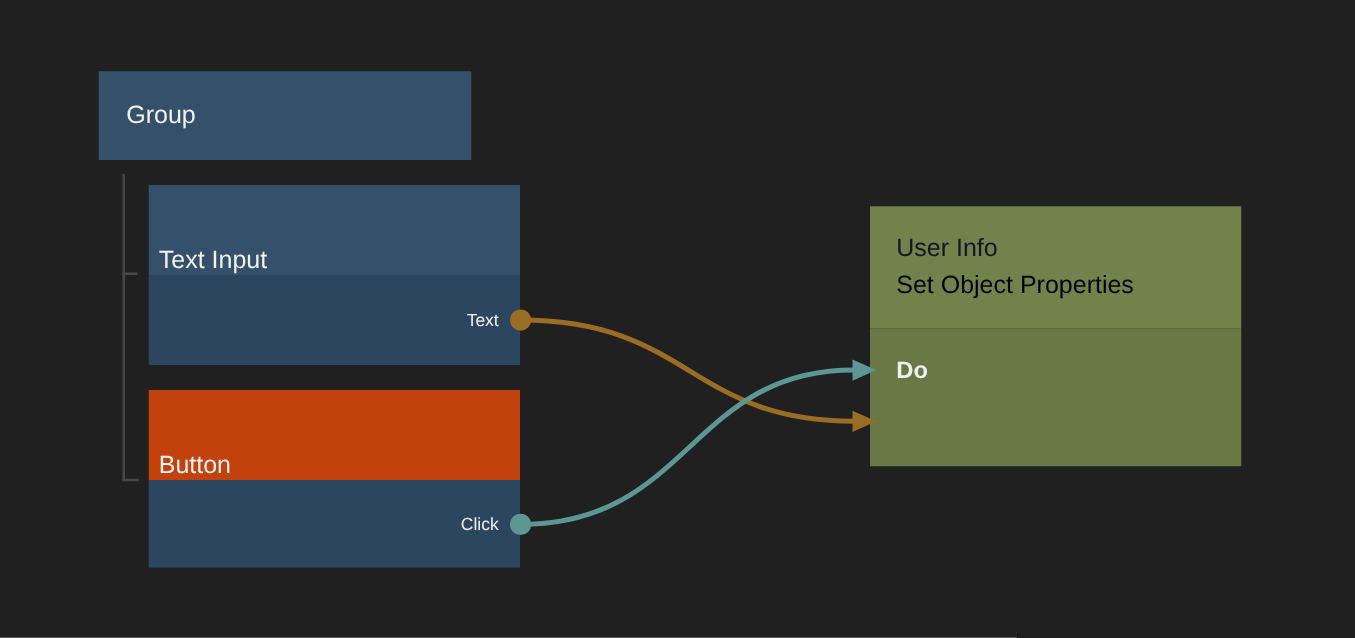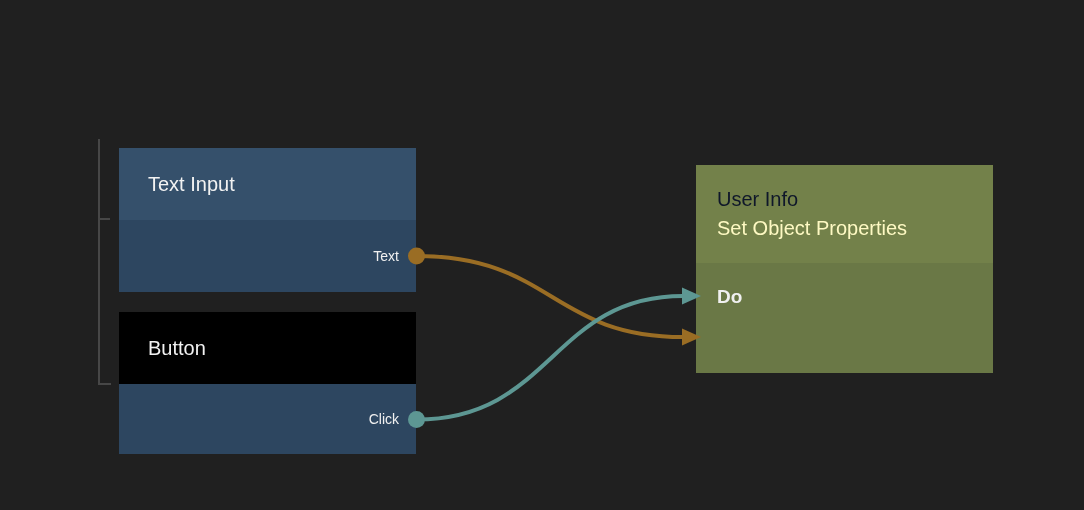--- a/index.html
+++ b/index.html
@@ -24,22 +24,22 @@
     padding-left: 22px; box-sizing: border-box;
   }
   .node-title {
     font-size: 20px; color: #f2f2f2; white-space: nowrap;
   }
   .blue-node { width: 297px; }
   .text-input-node { left: 119px; top: 148px; }
   .button-node     { left: 119px; top: 312px; }
 
   .node-header {
-    height: 72px; display: flex; align-items: center;
-    padding-left: 29px; box-sizing: border-box;
+    height: 72px; display: flex; align-items: flex-end;
+    padding-left: 8px; box-sizing: border-box;
   }
   .node-body { box-sizing: border-box; }
   .blue-body { height: 72px; display: flex; align-items: center; justify-content: flex-end; }
   .button-body { height: 70px; }
   .port-label {
     font-size: 14px; color: #f0f0f0; padding-right: 17px; white-space: nowrap;
   }
 
   .user-info-node { left: 696px; top: 165px; width: 297px; }
   .user-header {
@@ -61,43 +61,46 @@
 </style>
 </head>
 <body>
 
 <div class="canvas" style="background: rgb(32, 32, 32);">
 
   <div class="tree-line tree-v" style="background: rgb(71, 71, 71);"></div>
   <div class="tree-line tree-h1" style="background: rgb(71, 71, 71);"></div>
   <div class="tree-line tree-h2" style="background: rgb(71, 71, 71);"></div>
 
+  <div class="node group-node" style="background: rgb(53, 80, 107);">
+    <div class="node-title" style="color: rgb(242, 242, 242);">Group</div>
+  </div>
 
   <div class="node blue-node text-input-node">
     <div class="node-header" style="background: rgb(53, 80, 107);">
       <div class="node-title">Text Input</div>
     </div>
     <div class="node-body blue-body" style="background: rgb(45, 70, 96);">
       <span class="port-label">Text</span>
     </div>
   </div>
 
   <div class="node blue-node button-node">
-    <div class="node-header" style="background: #000000;">
+    <div class="node-header" style="background: #c2410c;">
       <div class="node-title">Button</div>
     </div>
     <div class="node-body blue-body button-body" style="background: rgb(45, 70, 96);">
       <span class="port-label">Click</span>
     </div>
   </div>
 
   <div class="node user-info-node">
     <div class="user-header" style="background: rgb(115, 129, 74);">
       <div class="node-title" style="color: #0f172a;">User Info</div>
-      <div class="user-subtitle" style="color: #fef9c3;">Set Object Properties</div>
+      <div class="user-subtitle" style="color: #000000;">Set Object Properties</div>
     </div>
     <div class="node-body user-body" style="background: rgb(106, 120, 70);">
       <div class="input-row">
         <span class="input-label">Do</span>
       </div>
     </div>
   </div>
 
   <svg class="wires" width="1084" height="510" viewBox="0 0 1084 510" style="pointer-events:none">
 

